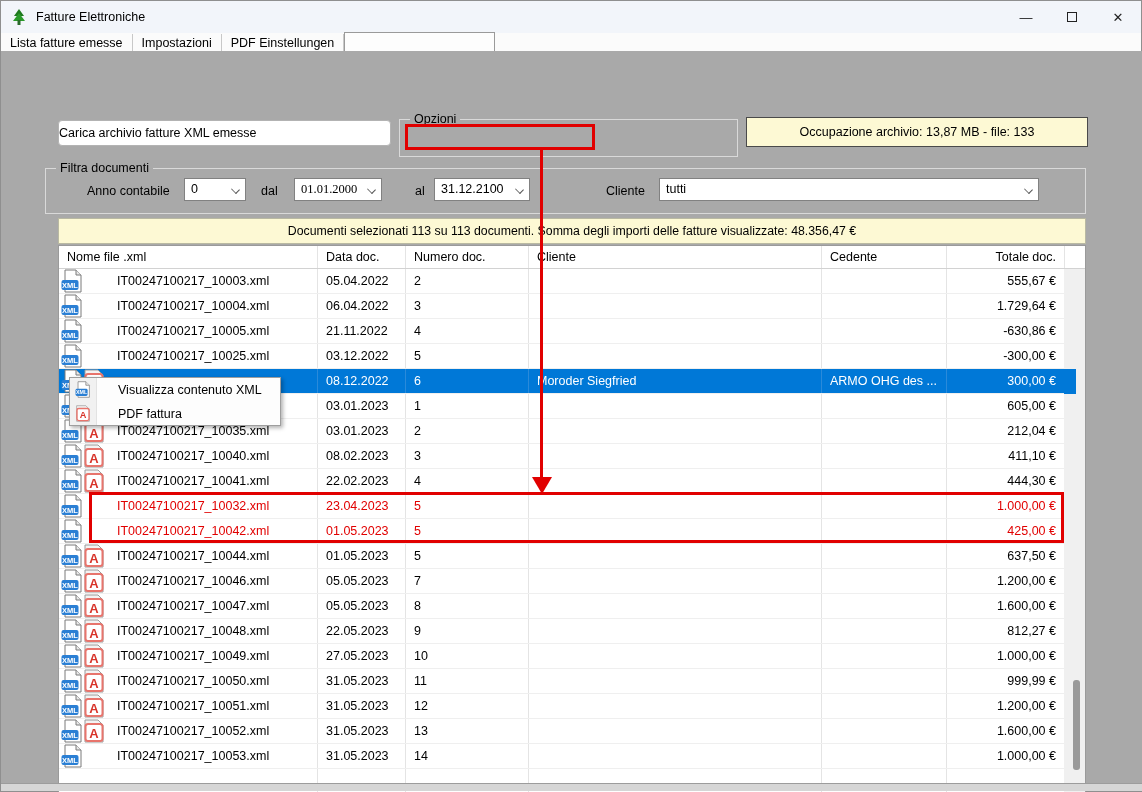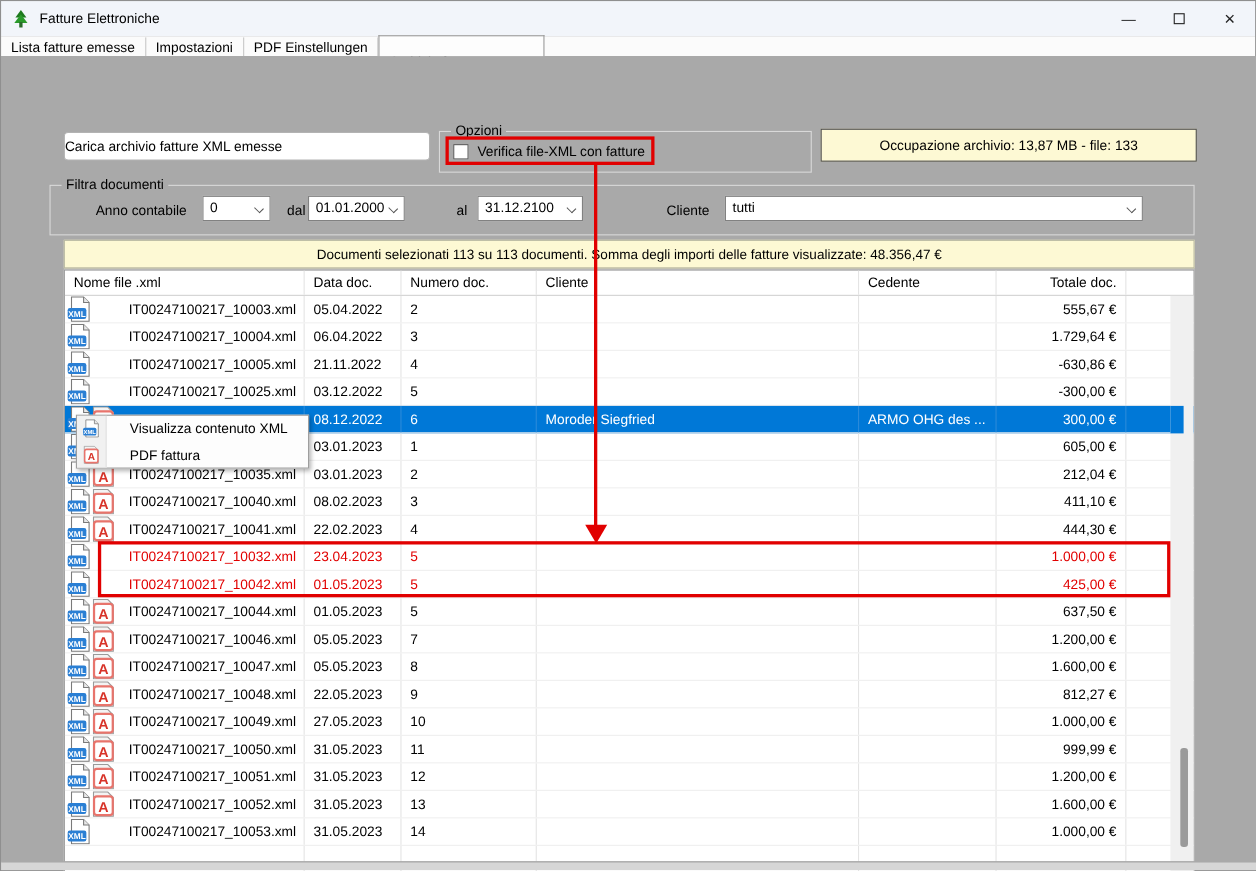--- a/index.html
+++ b/index.html
@@ -55,21 +55,21 @@
     background:#fdf9d4; border:1px solid #b9b9a2; display:flex; align-items:center; justify-content:center;
     font-size:12.3px; }
 
   
   #table { position:absolute; left:57px; top:194px; width:1028px; height:563px; background:#fff;
     border:1px solid #9a9a9a; }
   .trow { display:flex; height:25px; position:relative; }
   #thead { height:23px; border-bottom:1px solid #d2d2d2; }
   .cell { height:100%; border-right:1px solid #e4e4e4; padding:0 8px; display:flex; align-items:center;
     overflow:hidden; white-space:nowrap; }
-  .c0 { width:218px; } .c1 { width:88px; } .c2 { width:123px; } .c3 { width:293px; }
+  .c0 { width:259px; } .c1 { width:88px; } .c2 { width:123px; } .c3 { width:293px; }
   .c4 { width:125px; } .c5 { width:118px; justify-content:flex-end; }
   #thead .cell { font-size:12.5px; }
   .trow.data { border-bottom:1px solid #efefef; }
   .trow.data .c0 { padding-left:58px; position:relative; }
   .row-icons { position:absolute; left:2px; top:0px; height:25px; width:54px; }
   .row-icons svg { position:absolute; top:0px; }
   .row-icons svg.xml { left:0; } .row-icons svg.pdf { left:22px; }
   .trow.selected { background:#0078d7; color:#fff; }
   .trow.selected .cell { border-right-color:#2a8ada; }
   .trow.alert { color:#e10000; }
@@ -128,38 +128,34 @@
     <div class="tab active">Archivio fatture emesse</div>
   </div>
 
   <div id="page">
 
     <button id="load-btn">Carica archivio fatture XML emesse</button>
 
     <div id="opzioni-box" class="groupbox">
       <span class="gb-label">Opzioni</span>
     </div>
-    <div id="verify-wrap">
-      <span id="verify-checkbox"></span>
-      <span>Verifica file-XML con fatture</span>
-    </div>
 
     <div id="occupazione-box">
       <span>Occupazione archivio: 13,87 MB - file: 133</span>
     </div>
 
     <div id="filtra-box" class="groupbox">
       <span class="gb-label">Filtra documenti</span>
     </div>
     <span class="filter-label" style="left:86px;">Anno contabile</span>
     <div class="combo" style="left:183px; width:62px;">
       <span>0</span><span class="chev"></span>
     </div>
     <span class="filter-label" style="left:260px;">dal</span>
-    <div class="combo" style="left:279px; width:88px;">
+    <div class="combo" style="left:293px; width:88px;font-family:Liberation Serif, serif;">
       <span>01.01.2000</span><span class="chev"></span>
     </div>
     <span class="filter-label" style="left:414px;">al</span>
     <div class="combo" style="left:433px; width:96px;">
       <span>31.12.2100</span><span class="chev"></span>
     </div>
     <span class="filter-label" style="left:605px;">Cliente</span>
     <div class="combo" style="left:658px; width:380px;">
       <span>tutti</span><span class="chev"></span>
     </div>

